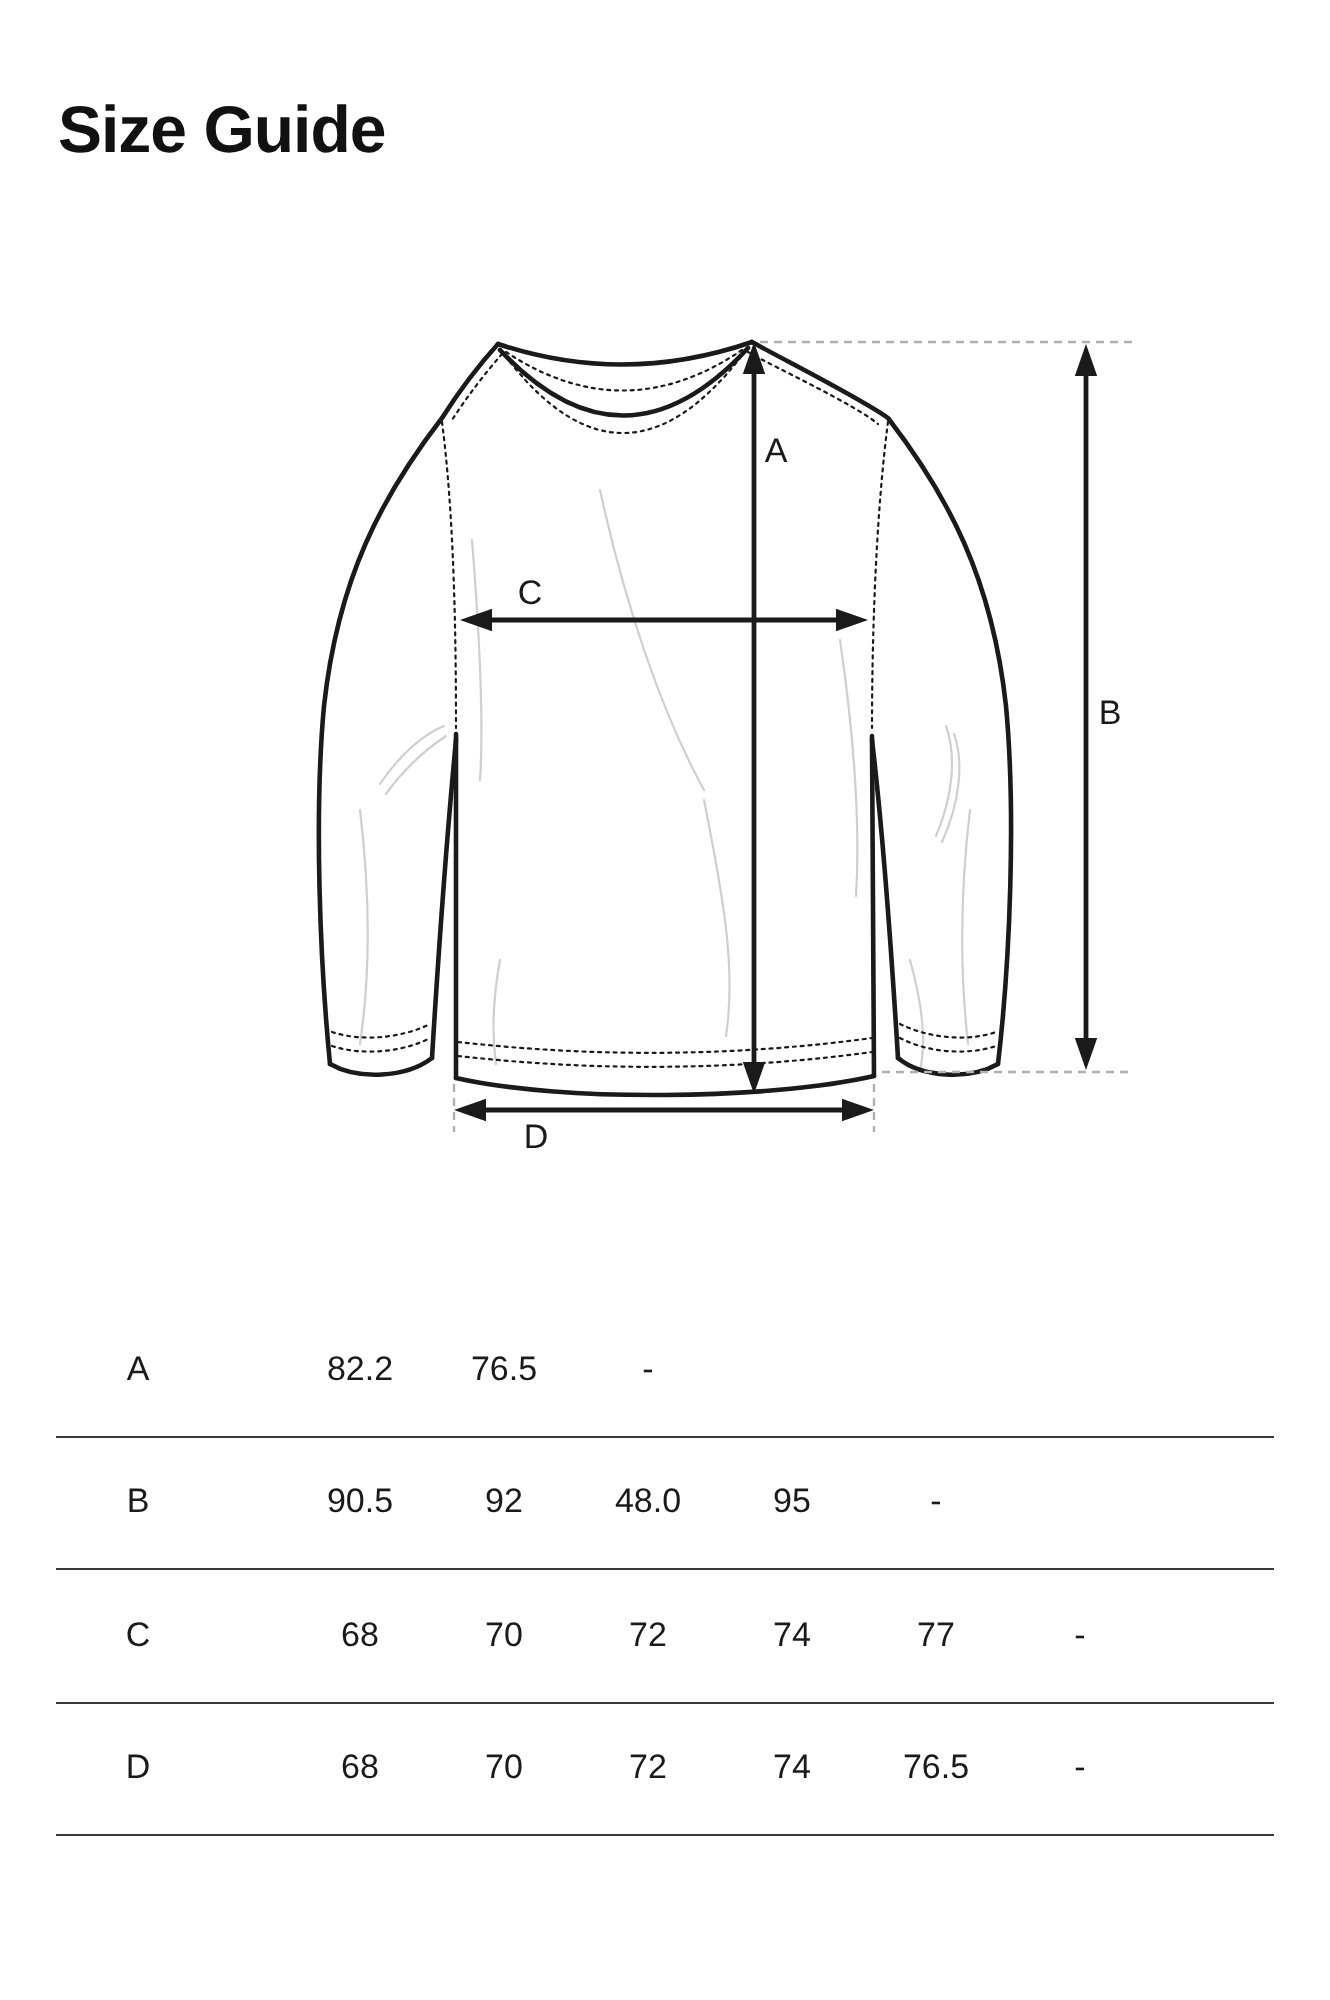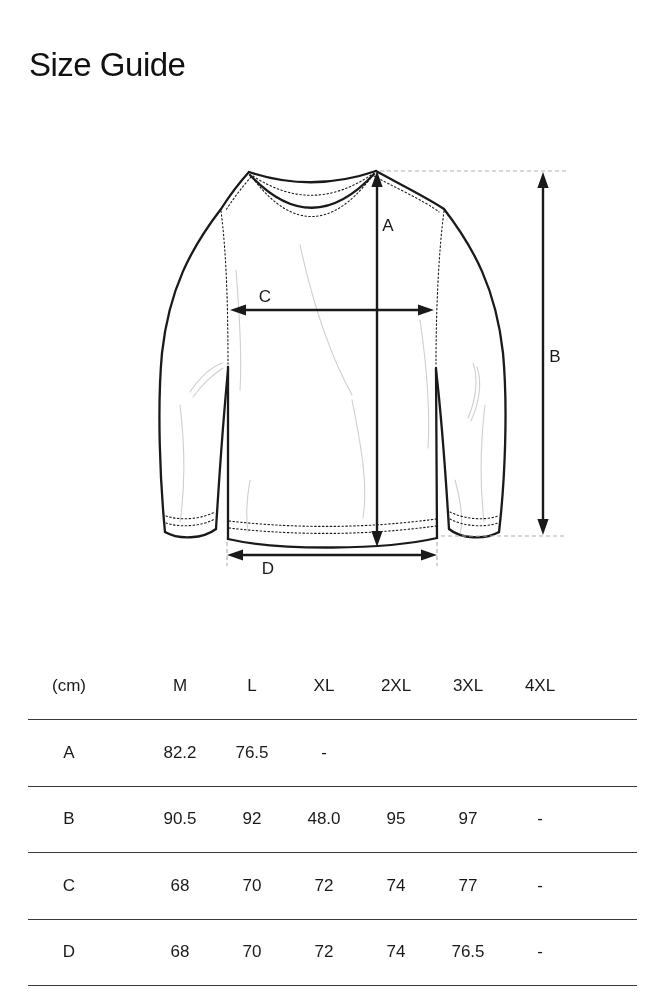--- a/index.html
+++ b/index.html
@@ -4,21 +4,21 @@
 <style>
   html,body{margin:0;padding:0;}
   body{
     width:665px;height:1000px;position:relative;overflow:hidden;
     background:#ffffff;
     font-family:"Liberation Sans","DejaVu Sans",sans-serif;
     color:#1a1a1a;
   }
   .page-title{
     position:absolute;left:29px;top:48px;margin:0;
-    font-size:33px;font-weight:400;letter-spacing:-0.5px;color:#111;
+    font-size:33px;font-weight:700;letter-spacing:-0.5px;color:#111;
     line-height:1;
   }
   .diagram-wrap{
     position:absolute;left:0;top:150px;width:665px;height:430px;margin:0;
   }
   .diagram-wrap svg{display:block;width:665px;height:430px;}
 
   .outline{stroke:#1a1a1a;stroke-width:2.3;fill:none;stroke-linecap:round;stroke-linejoin:round;}
   .stitch{stroke:#1a1a1a;stroke-width:1.1;fill:none;stroke-dasharray:1.5 2.4;stroke-linecap:round;}
   .crease{stroke:#cfcfcf;stroke-width:1.1;fill:none;stroke-linecap:round;}
@@ -127,47 +127,36 @@
 
       <text class="measure-label" x="388" y="81" text-anchor="middle">A</text>
       <text class="measure-label" x="555" y="212" text-anchor="middle">B</text>
       <text class="measure-label" x="265" y="152" text-anchor="middle">C</text>
       <text class="measure-label" x="268" y="424" text-anchor="middle">D</text>
     </svg>
   </figure>
 
   <section class="size-table">
 
-    <div class="t-row header">
-      <div class="t-cell">(cm)</div>
-      <div class="t-cell"></div>
-      <div class="t-cell">M</div>
-      <div class="t-cell">L</div>
-      <div class="t-cell">XL</div>
-      <div class="t-cell">2XL</div>
-      <div class="t-cell">3XL</div>
-      <div class="t-cell">4XL</div>
-    </div>
 
     <div class="t-row">
       <div class="t-cell">A</div>
       <div class="t-cell"></div>
       <div class="t-cell">82.2</div>
       <div class="t-cell">76.5</div>
       <div class="t-cell">-</div>
     </div>
 
     <div class="t-row">
       <div class="t-cell">B</div>
       <div class="t-cell"></div>
       <div class="t-cell">90.5</div>
       <div class="t-cell">92</div>
       <div class="t-cell">48.0</div>
       <div class="t-cell">95</div>
-      <div class="t-cell">97</div>
       <div class="t-cell">-</div>
     </div>
 
     <div class="t-row">
       <div class="t-cell">C</div>
       <div class="t-cell"></div>
       <div class="t-cell">68</div>
       <div class="t-cell">70</div>
       <div class="t-cell">72</div>
       <div class="t-cell">74</div>

